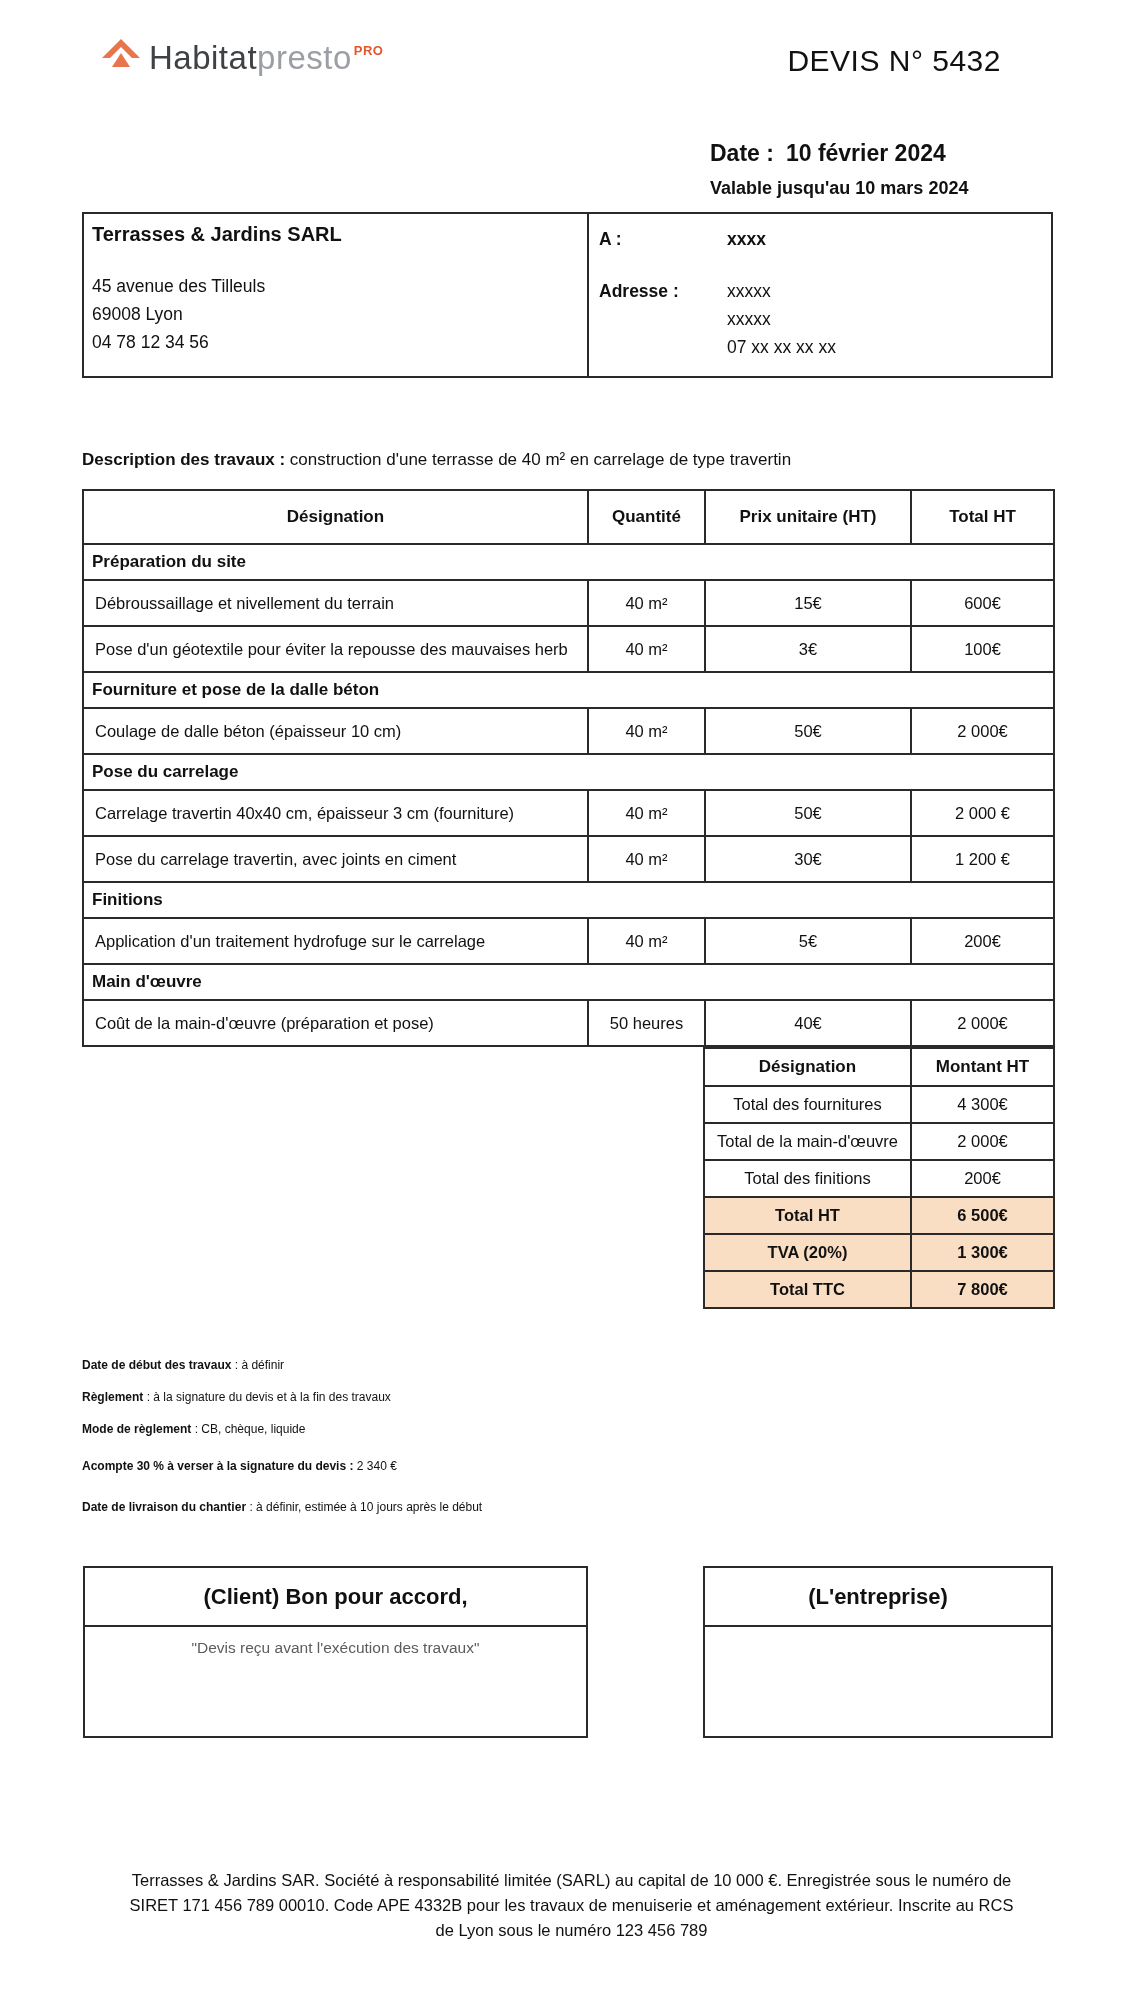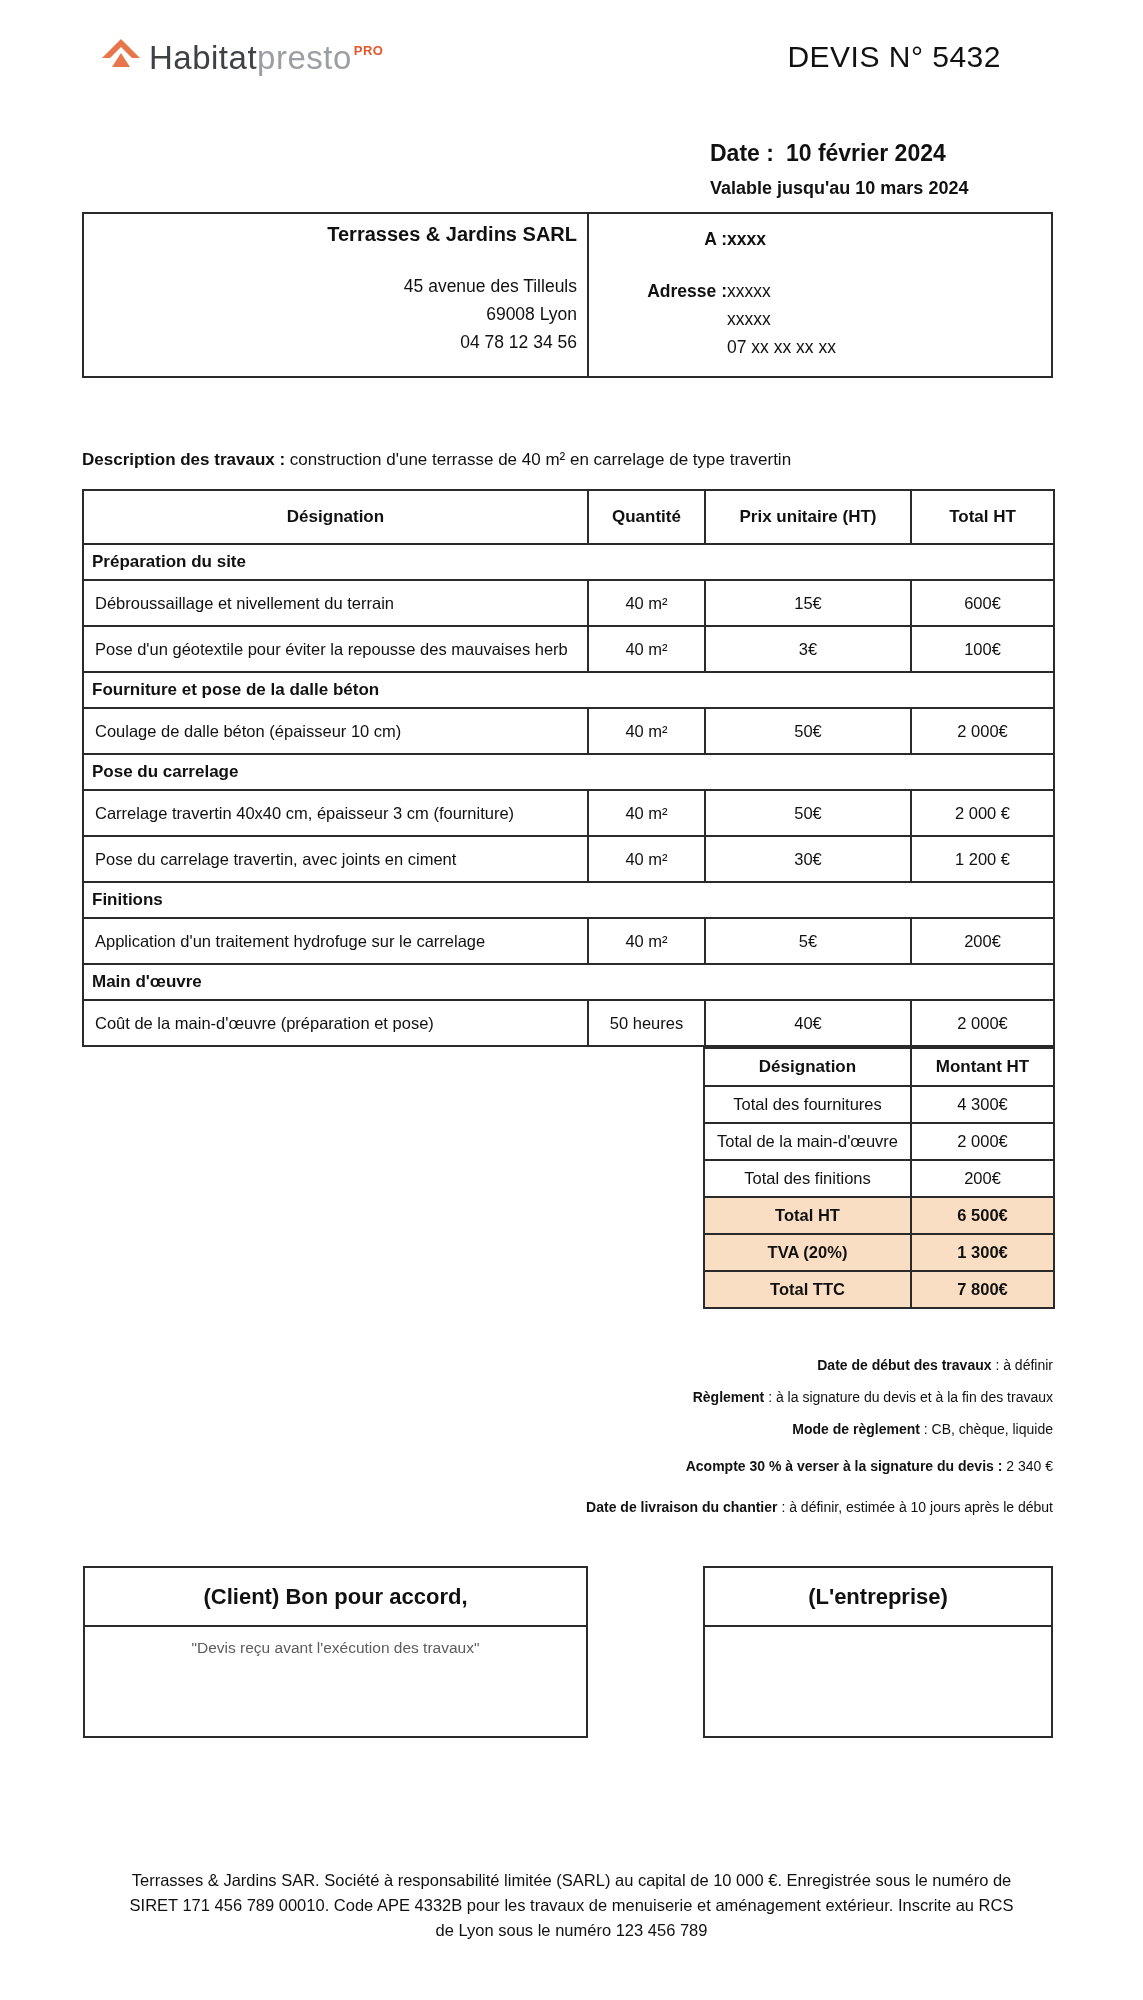--- a/index.html
+++ b/index.html
@@ -10,39 +10,39 @@
   html,body{background:#fff;}
   body{
     width:1143px; height:2000px; overflow:hidden;
     font-family:"Liberation Sans","DejaVu Sans",sans-serif;
     color:#111;
   }
   .page{width:1143px; height:2000px; padding:36px 0 0 82px; position:relative;}
   .content{width:971px;}
 
   
-  .hdr{display:flex; justify-content:space-between; align-items:flex-start;}
+  .hdr{display:flex; justify-content:space-between; align-items:flex-end;}
   .logo{display:flex; align-items:center; margin-left:18px; margin-top:2px;}
   .logo svg{width:42px; height:40px; display:block;}
   .logo-text{font-size:33px; letter-spacing:.5px; margin-left:7px; font-weight:400;}
   .logo-text .t1{color:var(--dark);}
   .logo-text .t2{color:var(--gray);}
   .logo-pro{font-size:13px; font-weight:bold; color:var(--pro-orange); letter-spacing:.5px; vertical-align:14px; margin-left:2px;}
   .devis-title{font-size:30px; font-weight:normal; margin-right:52px; margin-top:4px; letter-spacing:.5px;}
 
   
   .dateblock{margin-left:628px; margin-top:62px;}
   .date-line{font-size:23px; font-weight:bold;}
   .date-line .dv{margin-left:12px;}
   .valid-line{font-size:18px; font-weight:bold; margin-top:11px;}
 
   
   .infobox{
     margin-top:13px; width:971px; height:166px;
-    border:2px solid var(--line); display:flex;text-align:right;
+    border:2px solid var(--line); display:flex;
   }
   .info-left{width:505px; border-right:2px solid var(--line); padding:9px 10px 0 8px;}
   .company-name{font-size:20px; font-weight:bold;}
   .addr{font-size:17.5px; line-height:28px;}
   .info-left .addr{margin-top:26px;}
   .info-right{flex:1; padding:11px 0 0 10px; font-size:17.5px;}
   .irow{display:flex; line-height:28px;}
   .irow .lbl{width:128px; font-weight:bold;}
   .irow .val{}
   .irow.first{margin-bottom:24px;}
@@ -64,21 +64,21 @@
   .items td.ctr{text-align:center;}
 
   
   .totals{margin-left:621px; width:350px; font-size:16.5px;}
   .totals col.c-l{width:207px;} .totals col.c-v{width:143px;}
   .totals th,.totals td{border:2px solid var(--line); height:37px; text-align:center;}
   .totals th{font-size:17px; font-weight:bold; height:38px;}
   .totals tr.hl td{background:var(--highlight); font-weight:bold;}
 
   
-  .terms{margin-top:44px; font-size:14px;text-align:right;}
+  .terms{margin-top:44px; font-size:12px;}
   .terms .line{line-height:24px; margin-bottom:8px;}
   .terms .line:nth-child(3){margin-bottom:13px;}
   .terms .line:nth-child(4){margin-bottom:17px;}
   .terms .lbl{font-weight:bold;}
 
   
   .sigrow{margin-top:47px; display:flex;}
   .sigbox{border:2px solid var(--line); height:172px;}
   .sigbox.client{width:505px; margin-left:1px;}
   .sigbox.company{width:350px; margin-left:115px;}

